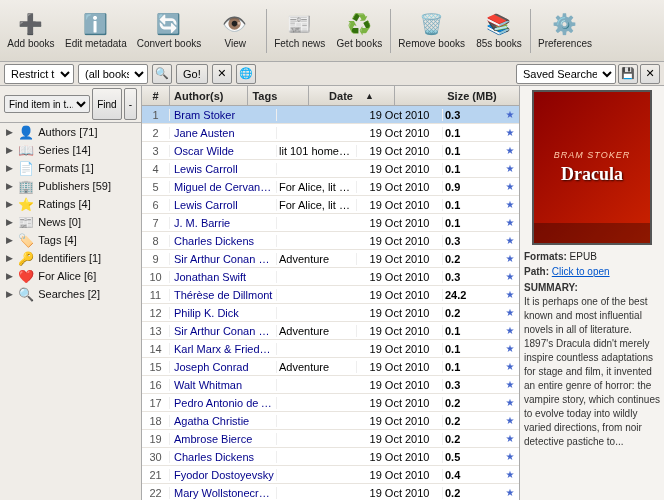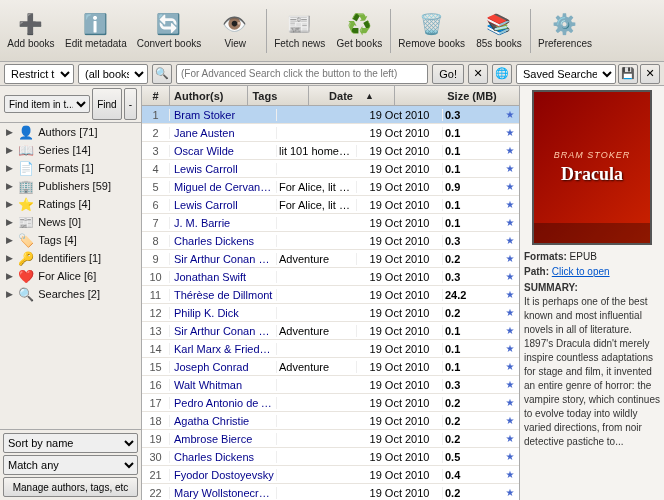--- a/index.html
+++ b/index.html
@@ -309,21 +309,20 @@
 </div>
 
 <div id="searchbar">
   <select style="width:70px;">
     <option>Restrict to</option>
   </select>
   <select style="width:70px;">
     <option>(all books)</option>
   </select>
   <div class="icon-btn">🔍</div>
-  <input type="text" style="font-size: 10px; color: rgb(136, 136, 136);" placeholder="(For Advanced Search click the button to the left)">
   <button class="search-btn">Go!</button>
   <div class="icon-btn">✕</div>
   <div class="icon-btn">🌐</div>
   <div id="saved-searches">
     <select>
       <option>Saved Searches</option>
     </select>
     <div class="icon-btn">💾</div>
     <div class="icon-btn">✕</div>
   </div>
@@ -387,29 +386,20 @@
     <span class="sicon">❤️</span>
     <span class="slabel">For Alice [6]</span>
   </div>
         <div class="sidebar-item">
     <span class="expand">▶</span>
     <span class="sicon">🔍</span>
     <span class="slabel">Searches [2]</span>
   </div>
       </div>
 
-    <div class="sidebar-bottom">
-      <select>
-        <option>Sort by name</option>
-      </select>
-      <select>
-        <option>Match any</option>
-      </select>
-      <button>Manage authors, tags, etc</button>
-    </div>
   </div>
 
   <div id="booklist">
 
     <div id="list-header">
       <div class="col-num header-cell">#</div>
       <div class="col-author header-cell left">
         <span>Author(s)</span>
       </div>
       <div class="col-tags header-cell left">

